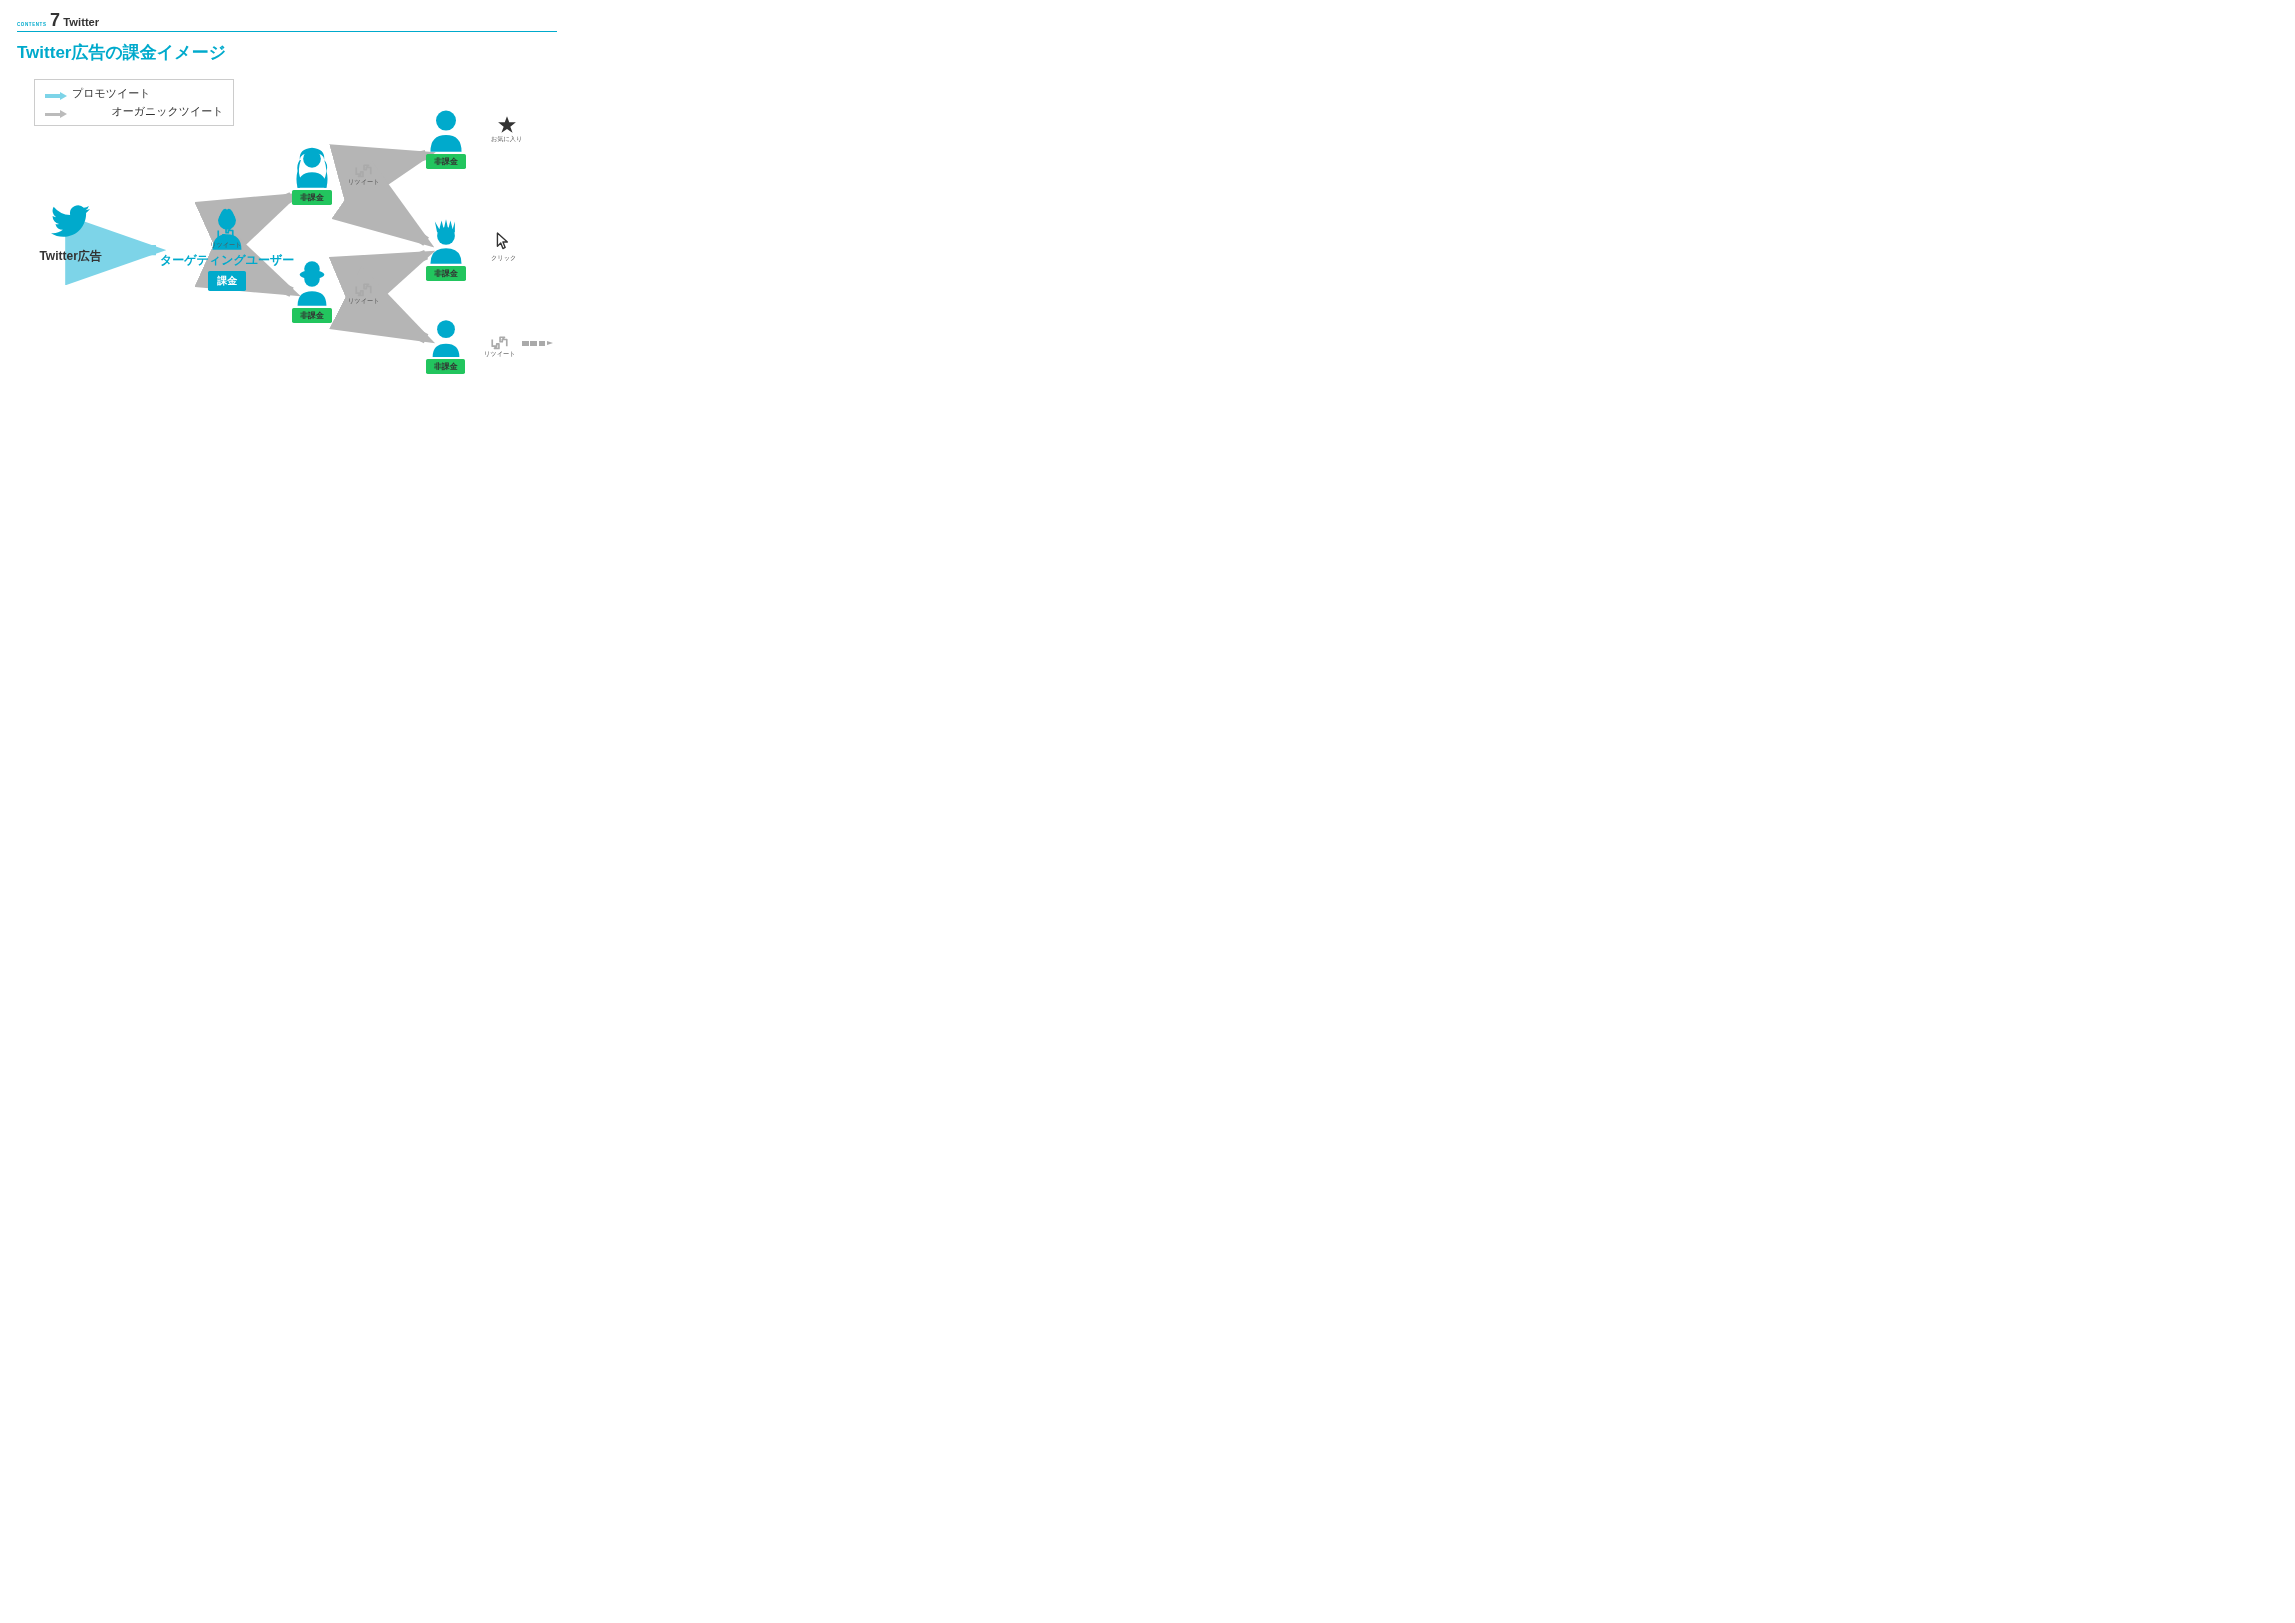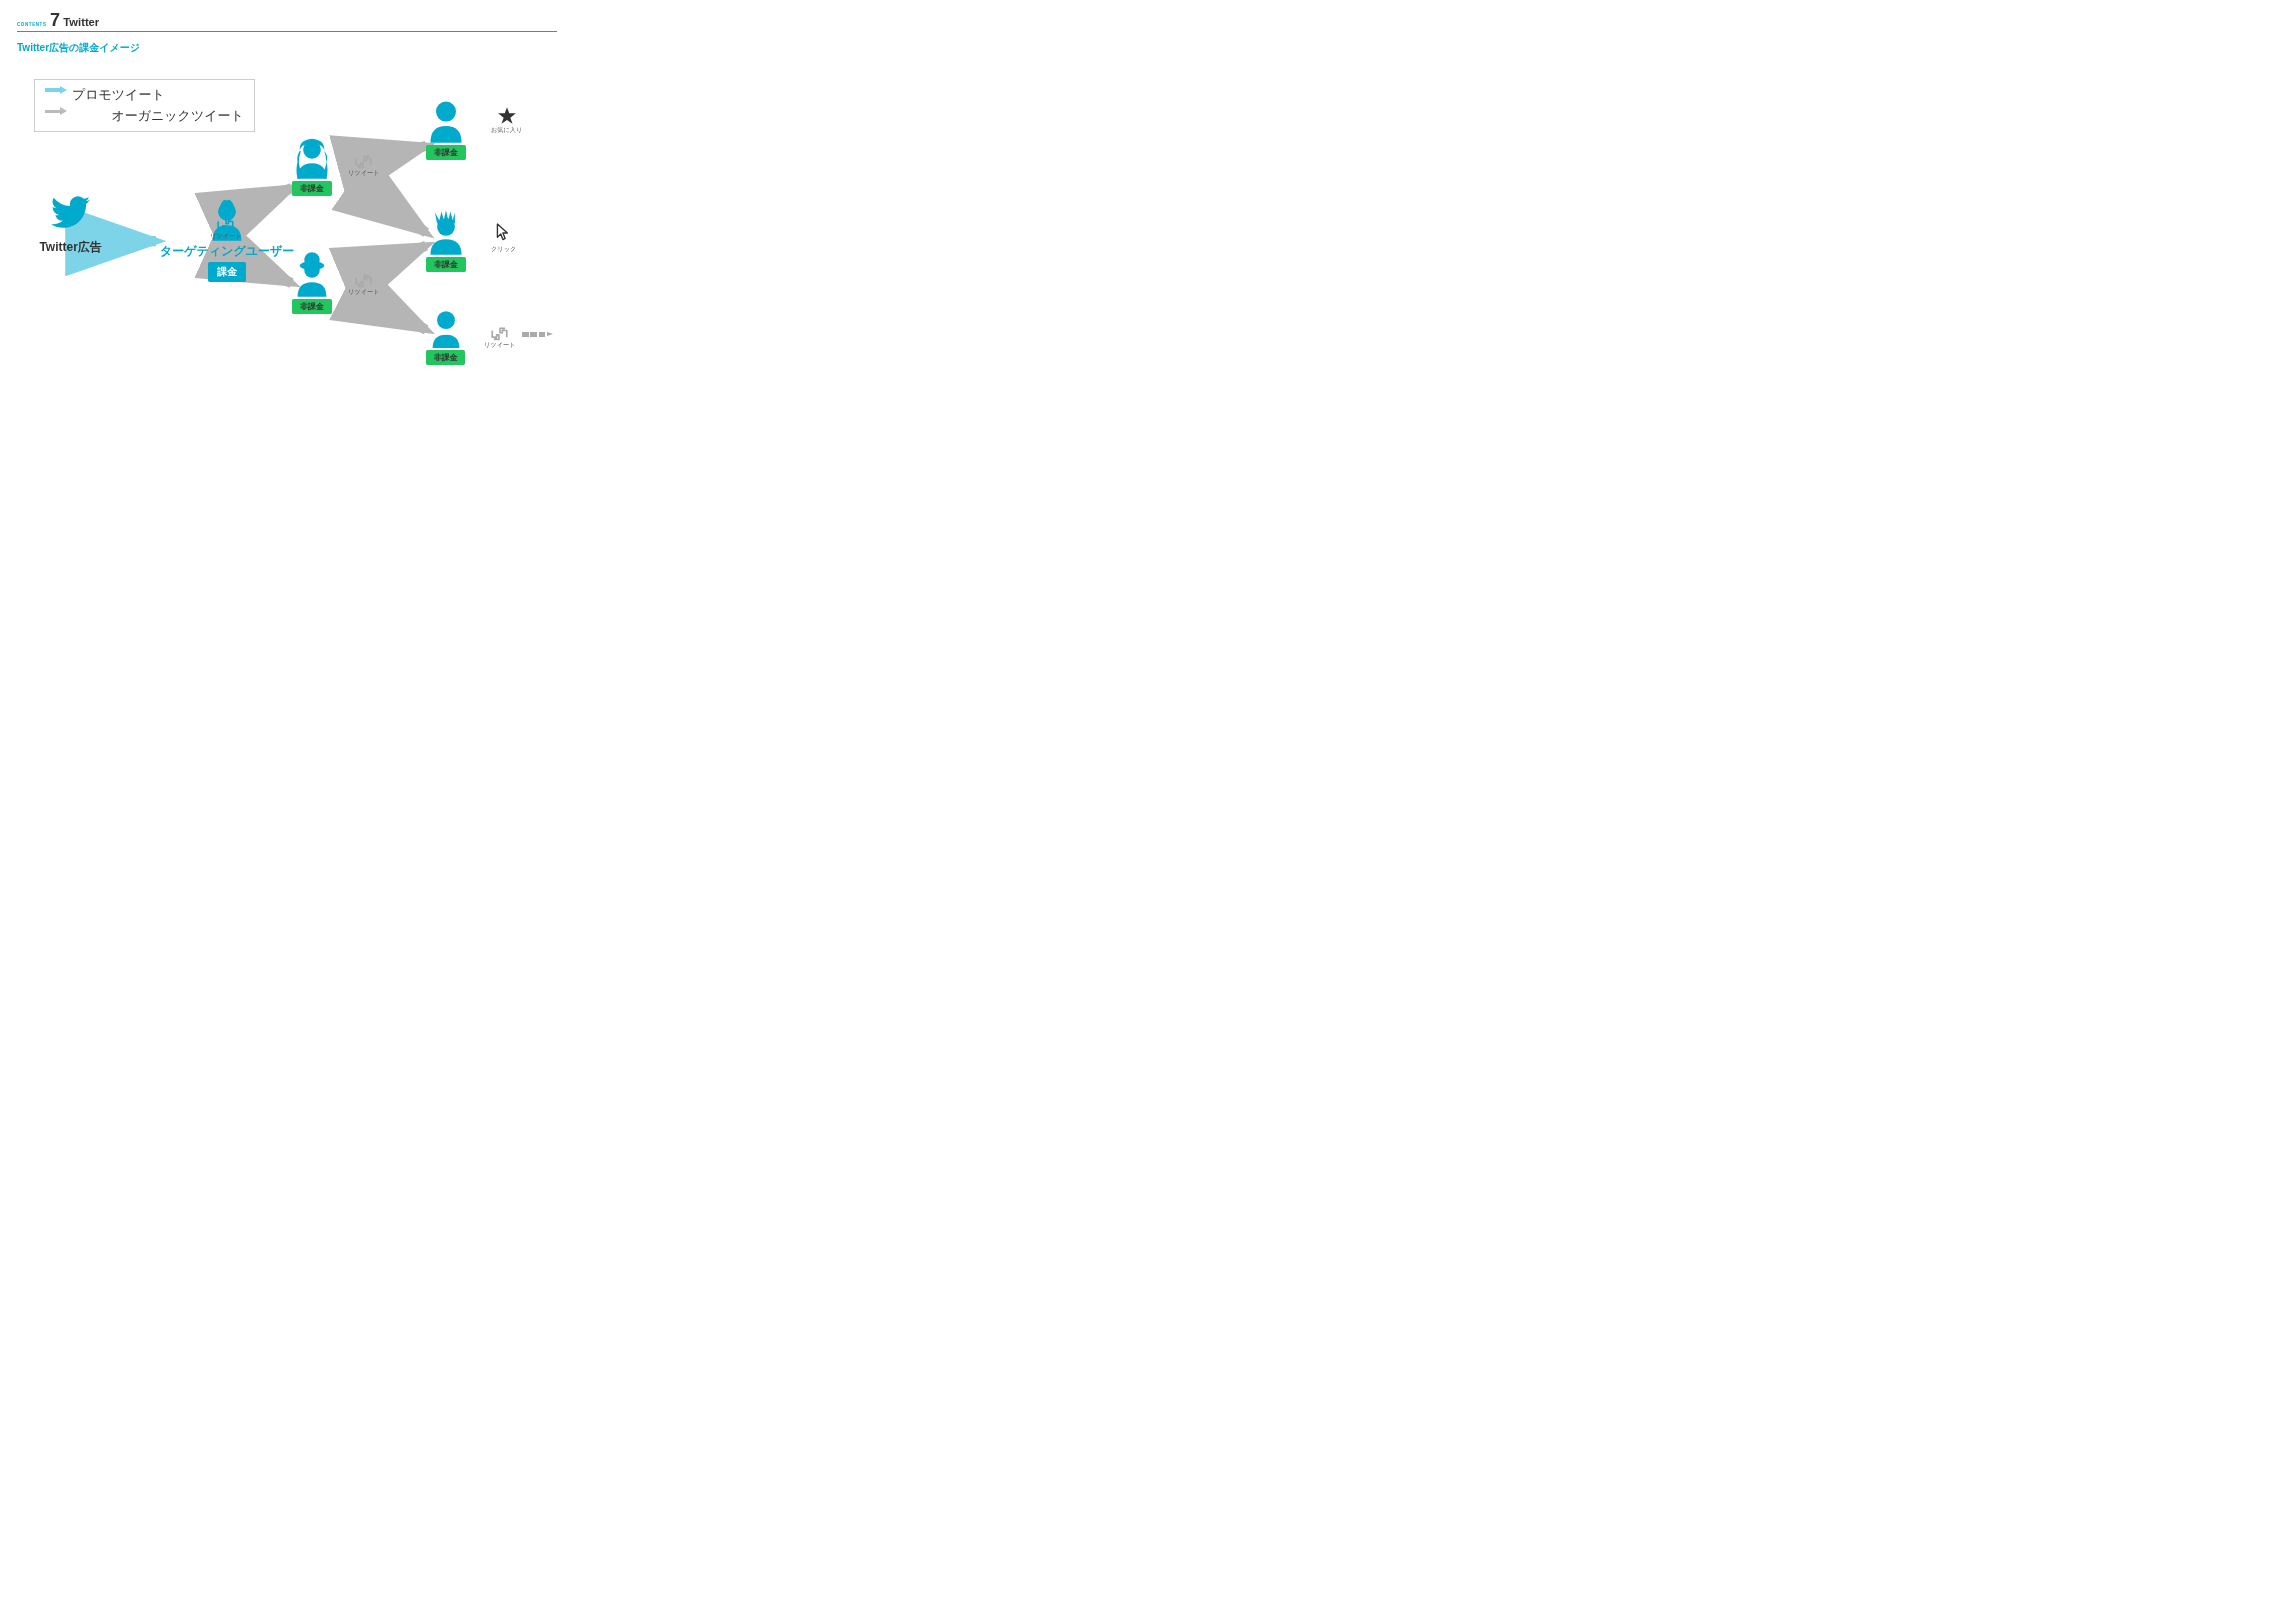--- a/index.html
+++ b/index.html
@@ -45,41 +45,41 @@
       color: #333;
     }
     .header-rule {
       border: none;
       border-top: 1.1px solid #00aacc;
       margin-bottom: 9px;
     }
 
     
     .page-title {
-      font-size: 10px;
+      font-size: 17px;
       font-weight: 700;
       color: #00aacc;
       margin-bottom: 11.2px;
     }
 
     
     .legend {
       position: absolute;
       top: 79px;
       left: 34px;
       border: 0.8px solid #ccc;
       padding: 5.6px 10px;
       background: #fff;
     }
     .legend-item {
       display: flex;
-      align-items: flex-start;
+      align-items: flex-end;
       gap: 4.5px;
       margin-bottom: 3.4px;
-      font-size: 13px;
+      font-size: 11px;
       color: #333;
     }
     .legend-item:last-child { margin-bottom: 0; gap: 44px; }
     .legend-arrow-blue {
       width: 22.4px;
       height: 9px;
       position: relative;
     }
     .legend-arrow-blue::before {
       content: '';

